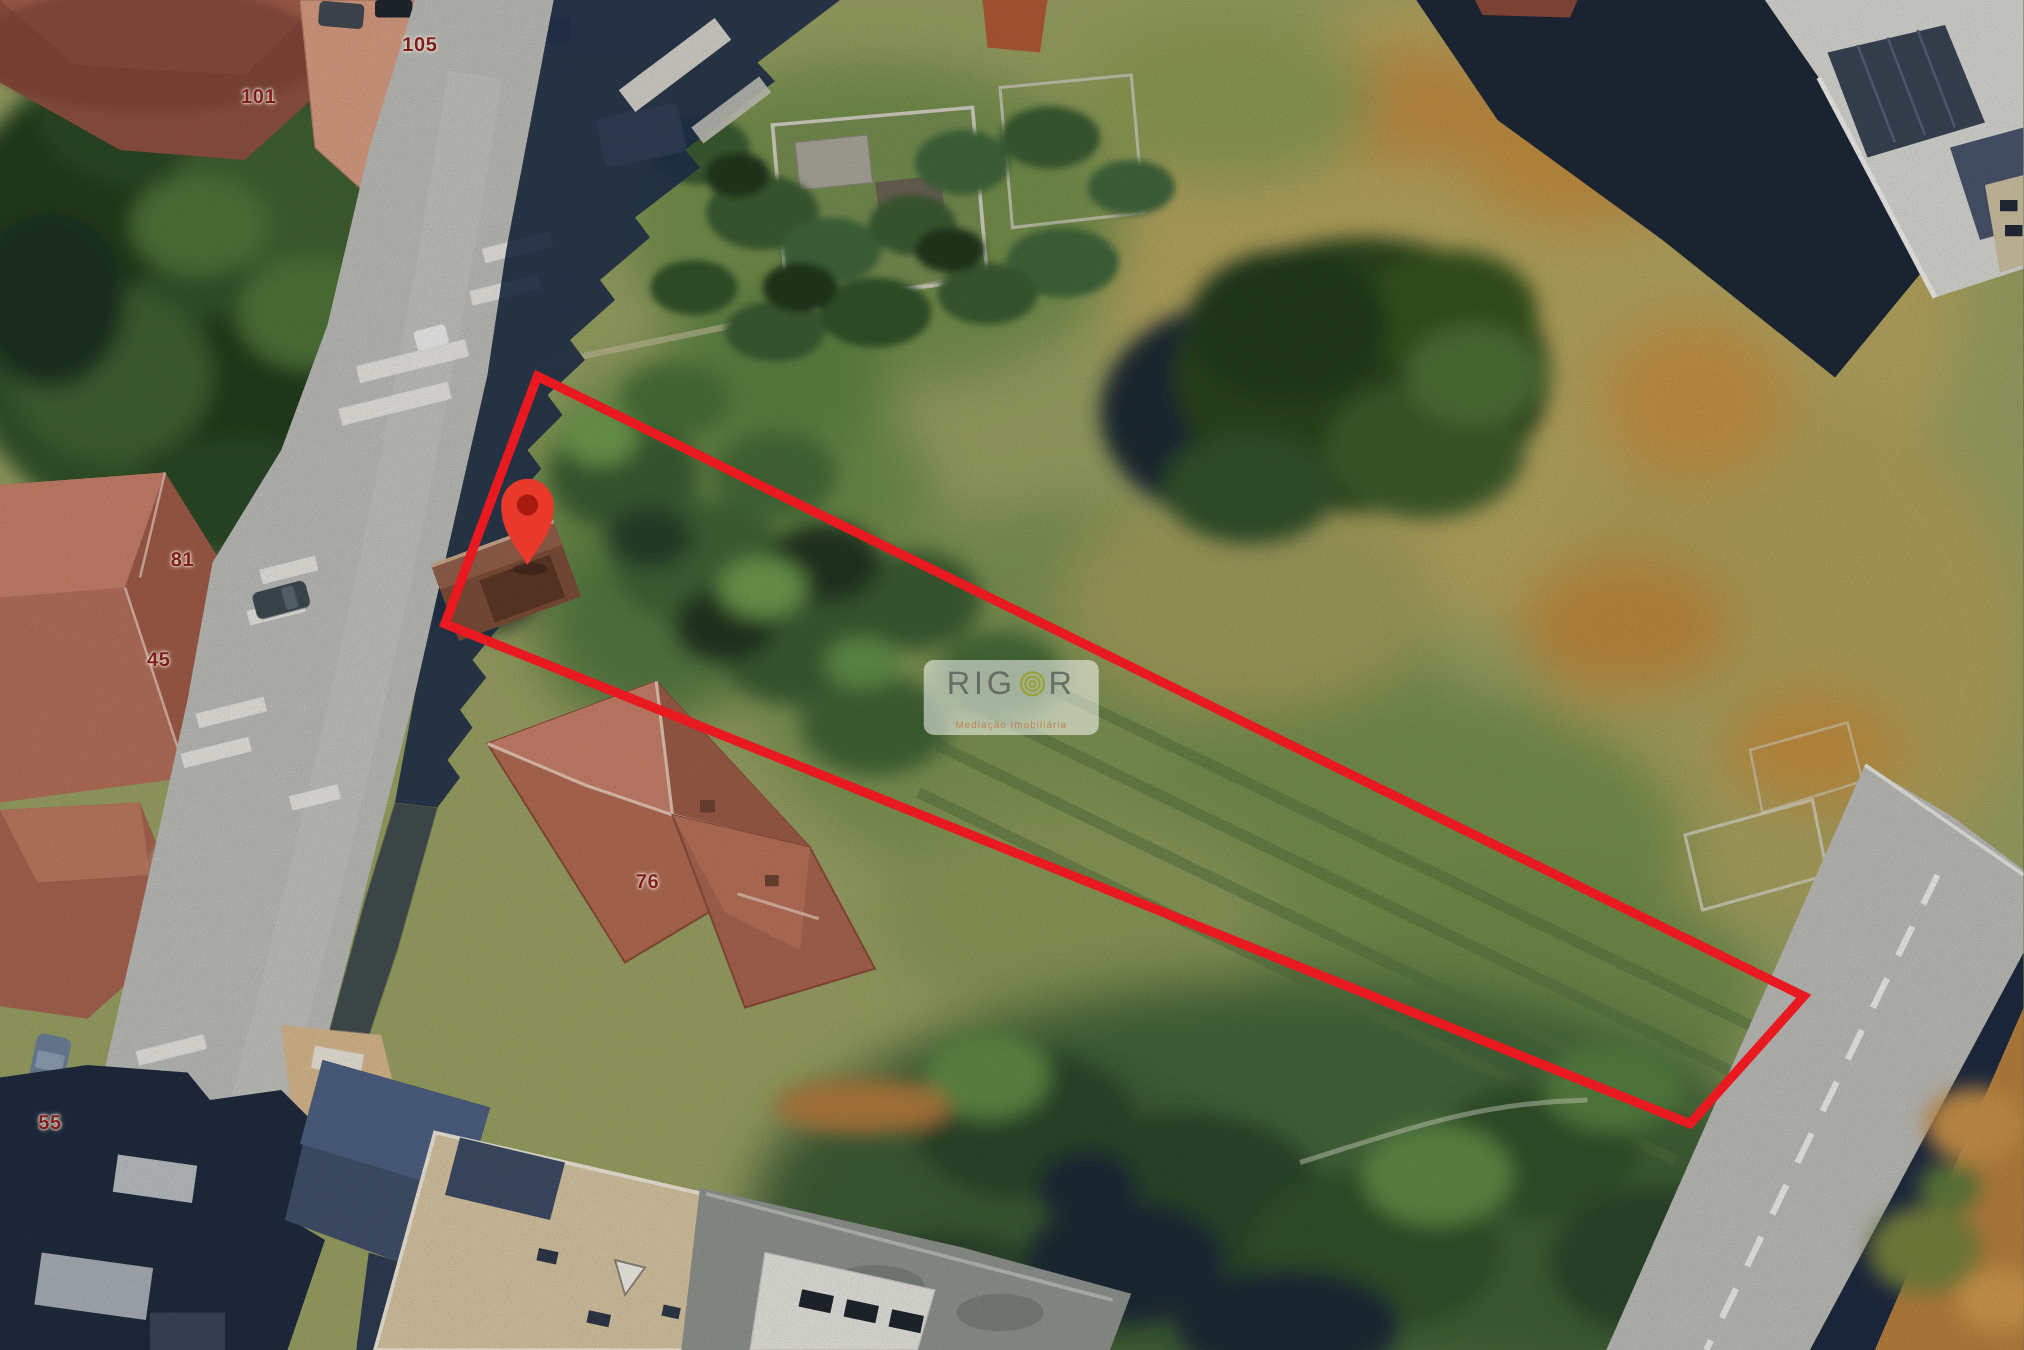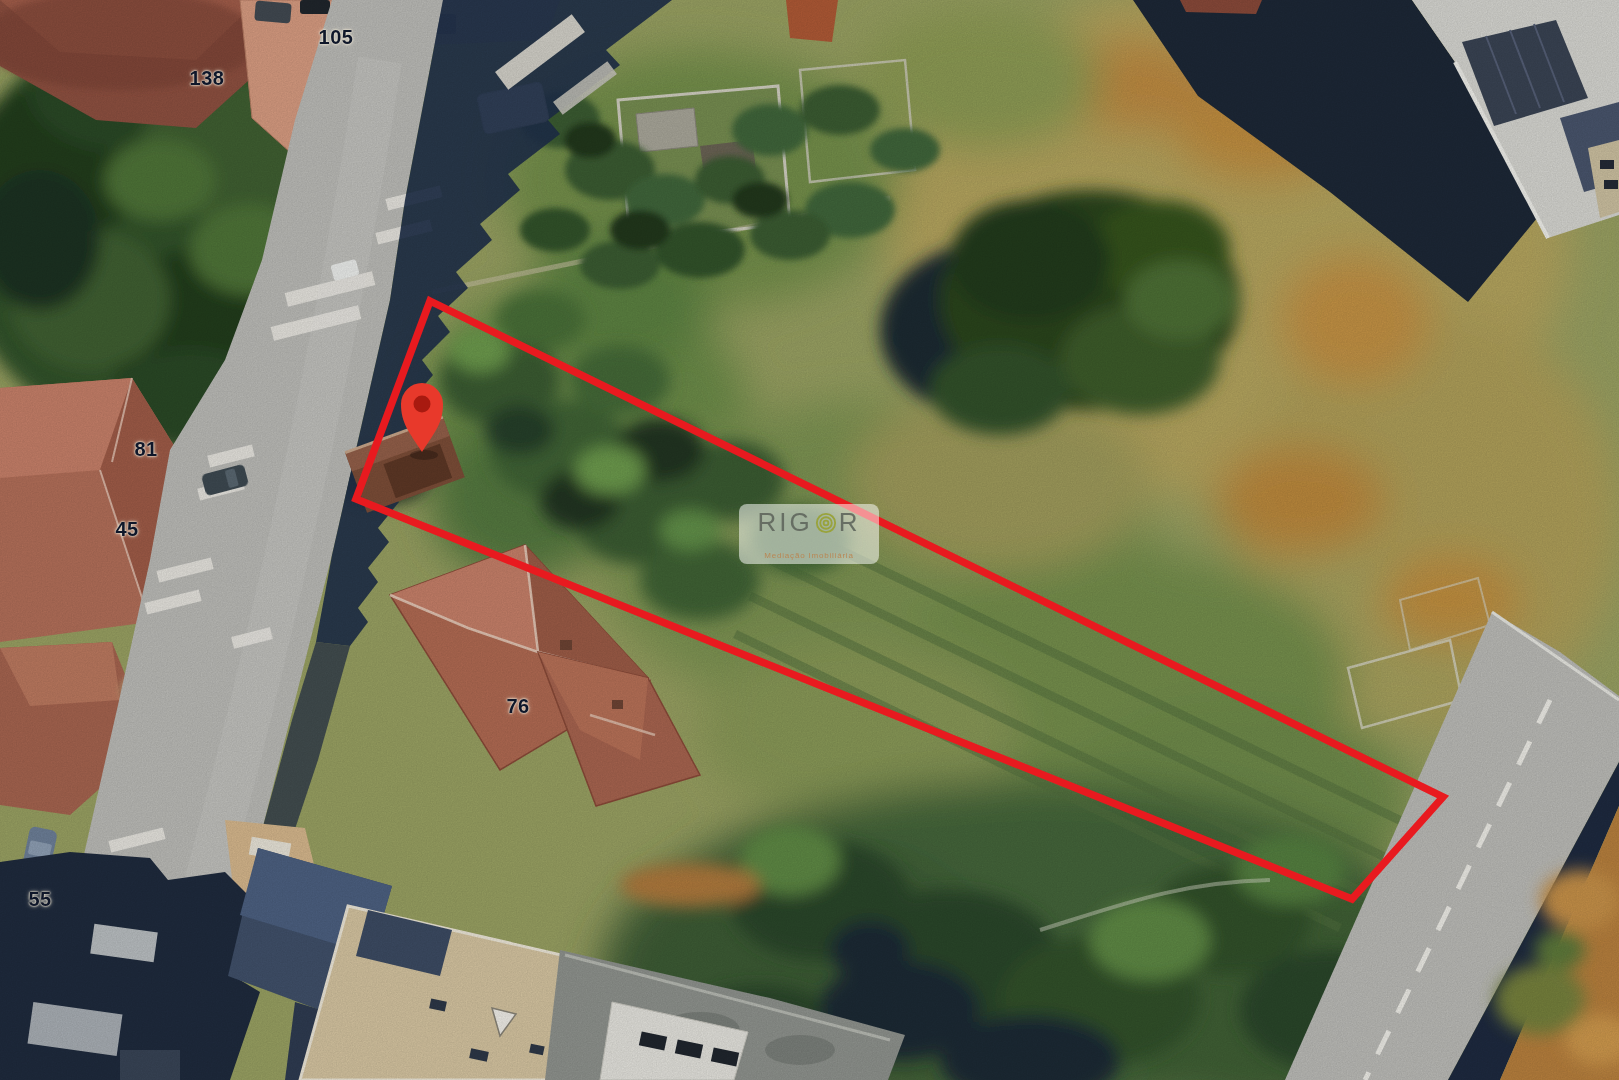--- a/index.html
+++ b/index.html
@@ -1,25 +1,25 @@
 <!DOCTYPE html>
 <html><head>
 <meta charset="utf-8">
 <style>
   html,body{margin:0;padding:0;background:#222;}
   .stage{position:relative;width:1619px;height:1080px;overflow:hidden;
          font-family:"Liberation Sans",sans-serif;background:#9aa263;}
   .stage svg.scene{position:absolute;left:0;top:0;display:block;}
   
   .hn{position:absolute;transform:translate(-50%,-50%);
-      font-weight:700;font-size:20px;color:#0f172a;letter-spacing:0.5px;
+      font-weight:700;font-size:16px;color:#7f1d1d;letter-spacing:0.5px;
       text-shadow:0 0 2px rgba(235,228,210,.95),0 0 2px rgba(235,228,210,.95),
                   0 0 4px rgba(235,228,210,.8);white-space:nowrap;}
   
-  .wm{position:absolute;left:739px;top:504px;width:140px;height:60px;
+  .wm{position:absolute;left:739px;top:528px;width:140px;height:60px;
       background:rgba(255,255,255,.52);border-radius:8px;
       display:flex;flex-direction:column;align-items:center;justify-content:center;}
   .wm-brand{display:flex;align-items:center;font-size:26px;letter-spacing:3px;
       color:rgba(98,104,94,.92);font-weight:400;line-height:1;}
   .wm-o{margin:0 2px;transform:translateY(1px);}
   .wm-tag{font-size:8px;letter-spacing:.8px;color:rgba(186,133,80,.95);
       margin-top:16px;white-space:nowrap;}
 </style>
 </head>
 <body>
@@ -361,21 +361,21 @@
     <polygon fill="none" stroke-linejoin="miter" points="430,301 1443,797 1352,899 356,499" stroke="#e81a1f" stroke-width="7.5"></polygon>
     <g transform="translate(422,405)">
       <ellipse cx="2" cy="50" rx="14" ry="5" fill="rgba(0,0,0,.25)"></ellipse>
       <path d="M0,47 C-13,27 -21,18 -21,-1 A21,21 0 1,1 21,-1 C21,18 13,27 0,47 Z" fill="#e8392b"></path>
       <circle cx="0" cy="-1" r="8.5" fill="#a81a10"></circle>
     </g>
   </g>
 </svg>
 
 <div class="hn" style="left:336px;top:37px;">105</div>
-<div class="hn" style="left:207px;top:78px;">138</div>
+<div class="hn" style="left:207px;top:78px;">101</div>
 <div class="hn" style="left:146px;top:449px;">81</div>
 <div class="hn" style="left:127px;top:529px;">45</div>
 <div class="hn" style="left:518px;top:687px;margin-top:19px;">76</div>
 <div class="hn" style="left:18px;top:899px;padding-left:44px;">55</div>
 
 <div class="wm">
   <div class="wm-brand">
     <span>RIG</span>
     <svg class="wm-o" width="22" height="22" viewBox="-12 -12 24 24">
       <g fill="none" stroke-width="2" stroke="#99a33c">

